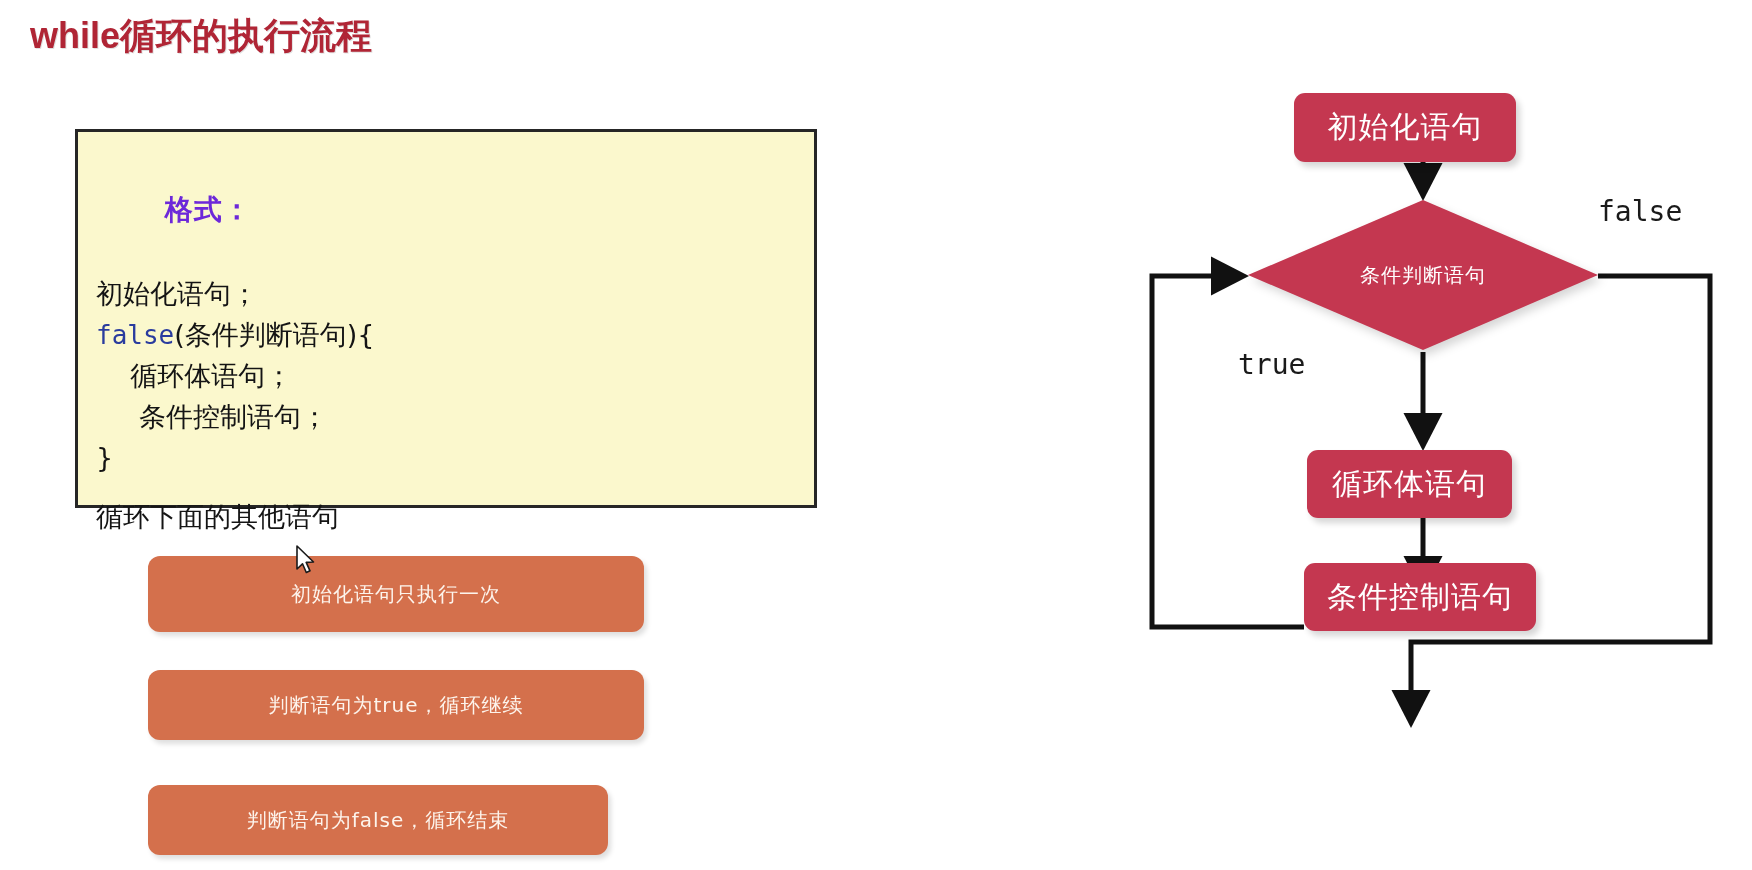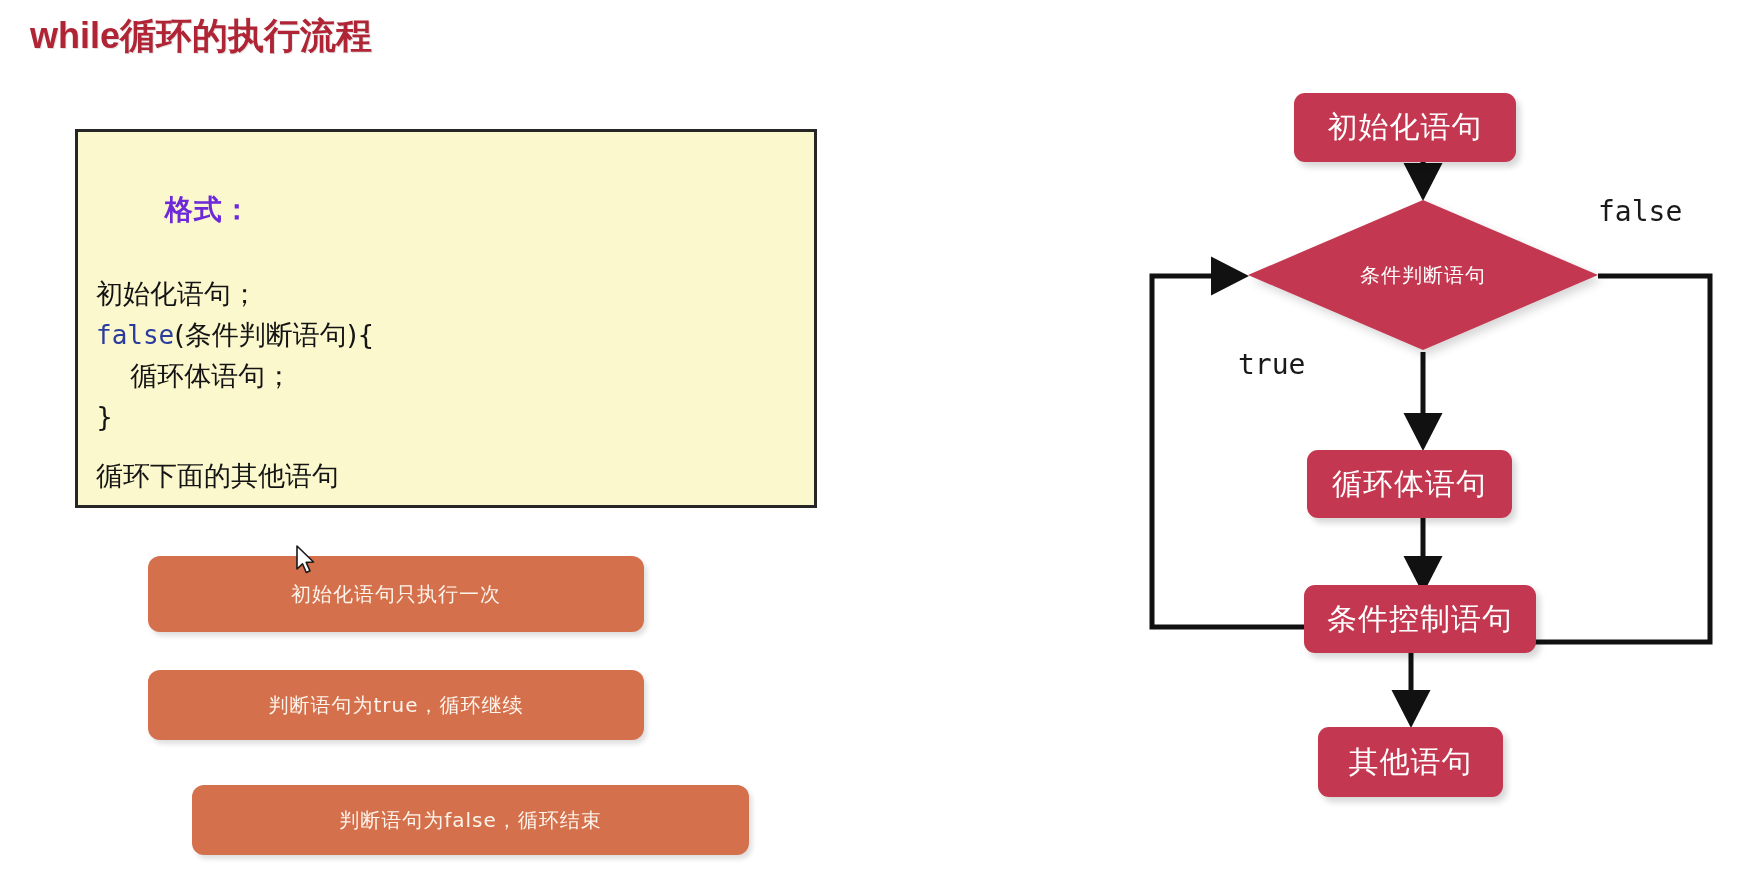--- a/index.html
+++ b/index.html
@@ -50,40 +50,40 @@
     color:#fdf4ec;
     display:flex;align-items:center;justify-content:center;
     font-size:20px;
     font-family:"DejaVu Sans","Liberation Sans",sans-serif;
     box-shadow:3px 4px 5px rgba(0,0,0,.13);
     letter-spacing:1px;
     box-sizing:border-box;
   }
   #note-0{left:148px;top:556px;width:496px;height:76px;}
   #note-1{left:148px;top:670px;width:496px;height:70px;}
-  #note-2{left:148px;top:785px;width:557px;height:70px;margin-left:44px;}
+  #note-2{left:148px;top:785px;width:460px;height:70px;}
 
   
   .flow{position:absolute;left:1130px;top:60px;width:622px;height:800px;}
   .fnode{
     position:absolute;
     background:#c43750;
     border-radius:11px;
     color:#ffffff;
     display:flex;align-items:center;justify-content:center;
     font-size:30px;
     font-family:"DejaVu Sans","Liberation Sans",sans-serif;
     box-shadow:4px 5px 6px rgba(0,0,0,.16);
     letter-spacing:1px;
     box-sizing:border-box;
     white-space:nowrap;
   }
   #fn-init{left:164px;top:33px;width:222px;height:69px;}
   #fn-body{left:177px;top:390px;width:205px;height:68px;}
-  #fn-ctrl{left:174px;top:525px;width:232px;height:68px;}
+  #fn-ctrl{left:174px;top:503px;width:232px;height:68px;}
   #fn-other{left:188px;top:667px;width:185px;height:70px;}
 
   .diamond-wrap{
     position:absolute;left:118px;top:140px;width:350px;height:150px;
     filter:drop-shadow(4px 5px 5px rgba(0,0,0,.16));
   }
   .diamond-wrap svg{display:block;}
   .diamond-label{
     position:absolute;left:0;top:0;width:350px;height:150px;
     display:flex;align-items:center;justify-content:center;
@@ -113,20 +113,21 @@
   <div class="page-title">while循环的执行流程</div>
 
   <div class="code-box">
     <div class="code-inner">
       <div class="code-line">
         <span class="fmt-label">格式：</span>
       </div>
       <div class="code-line">初始化语句；</div>
       <div class="code-line"><span class="kw-while">false</span><span>(条件判断语句){</span></div>
       <div class="code-line">    循环体语句；</div>
+      <div class="code-line">     条件控制语句；</div>
       <div class="code-line">}</div>
       <div class="code-line code-tail">循环下面的其他语句</div>
     </div>
   </div>
 
   <div class="note" id="note-0">初始化语句只执行一次</div>
   <div class="note" id="note-1">判断语句为true，循环继续</div>
   <div class="note" id="note-2">判断语句为false，循环结束</div>
 
   <div class="cursor">
@@ -162,16 +163,15 @@
         <polygon points="175,0 350,75 175,150 0,75" fill="#c43750"></polygon>
       </svg>
       <div class="diamond-label">条件判断语句</div>
     </div>
 
     <div class="edge-label" id="lbl-false">false</div>
     <div class="edge-label" id="lbl-true">true</div>
 
     <div class="fnode" id="fn-body">循环体语句</div>
     <div class="fnode" id="fn-ctrl">条件控制语句</div>
-    <div class="fnode" id="fn-other">其他语句</div>
   </div>
 
 </div>
 
 </body></html>

